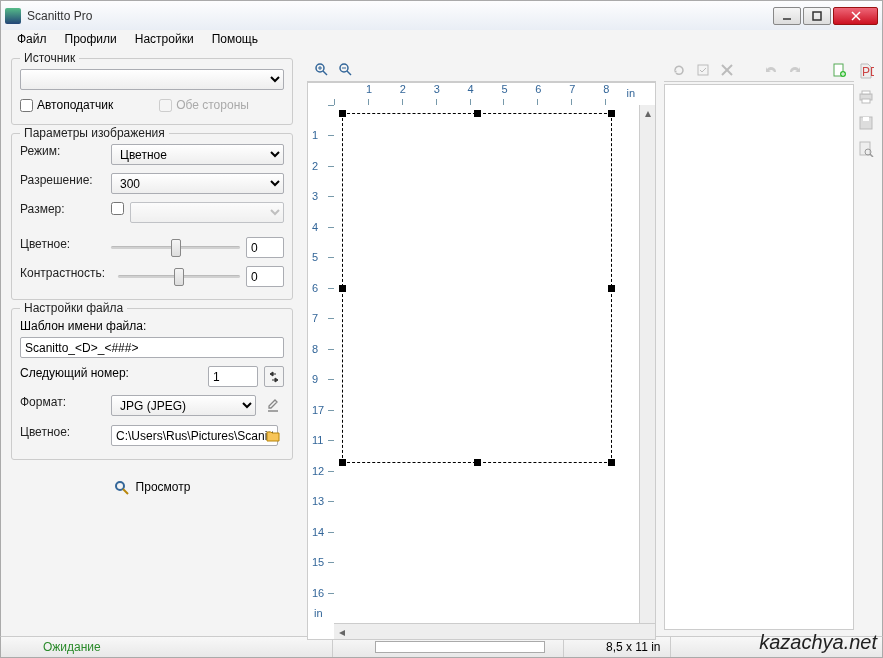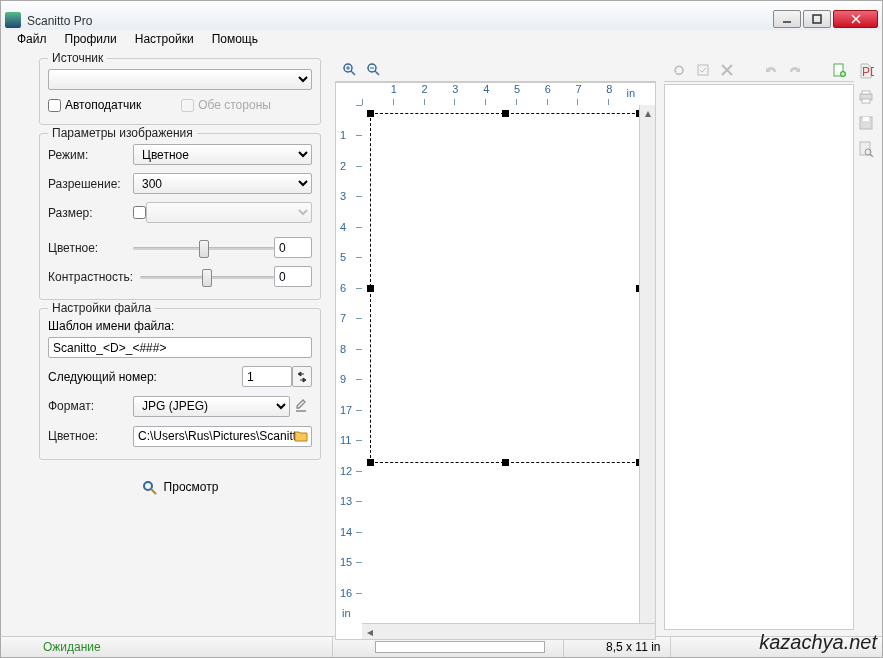--- a/index.html
+++ b/index.html
@@ -1,42 +1,42 @@
 <!DOCTYPE html>
 <html><head>
 <meta charset="utf-8">
 <style>
 * { box-sizing: border-box; margin: 0; padding: 0; font-family: 'Segoe UI', Tahoma, sans-serif; font-size: 12px; }
 body { background: #fff; width: 883px; height: 658px; overflow: hidden; position: relative; }
 
 
-.titlebar { height: 30px; background: linear-gradient(#fdfdfe, #e9eef5); border: 1px solid #aaa; border-bottom: none; display: flex; align-items: flex-end; padding: 2px 4px; }
+.titlebar { height: 30px; background: linear-gradient(#fdfdfe, #e9eef5); border: 1px solid #aaa; border-bottom: none; display: flex; align-items: center; padding: 2px 4px; }
 .titlebar .app-icon { width: 16px; height: 16px; background: linear-gradient(#5b8, #247); border-radius: 2px; margin-right: 6px; }
 .titlebar .title { flex: 1; color: #333; }
 .winbtns { display: flex; gap: 2px; }
 .winbtn { width: 28px; height: 18px; border: 1px solid #888; background: linear-gradient(#f5f5f5,#ddd); display: flex; align-items: center; justify-content: center; border-radius: 2px; }
 .winbtn.close { background: linear-gradient(#e67,#c12); border-color: #911; width: 45px; color:#fff;}
 .winbtn svg { width: 10px; height: 10px; }
 
 
 .menubar { height: 22px; border-left: 1px solid #aaa; border-right: 1px solid #aaa; display: flex; padding: 0 8px; gap: 2px; background:#f4f4f4;}
 .menuitem { padding: 2px 8px; }
 
 
 .main { display: flex; height: 584px; border-left:1px solid #aaa; border-right:1px solid #aaa; background:#f4f4f4;}
-.leftpanel { width: 302px; padding: 6px 10px; display: flex; flex-direction: column; margin-left: 28px; }
+.leftpanel { width: 302px; padding: 6px 10px; display: flex; flex-direction: column; }
 .previewpanel { flex: 1; padding: 6px 4px; position: relative; }
 .sidepanel { width: 222px; padding: 6px 4px; display: flex; }
 
 
 .groupbox { border: 1px solid #ccc; border-radius: 3px; padding: 10px 8px 12px 8px; margin-bottom: 8px; position: relative; }
 .groupbox .legend { position: absolute; top: -8px; left: 8px; background: #f4f4f4; padding: 0 4px; color: #222; }
 
 
-.row { display: flex; align-items: center; margin-bottom: 8px; }
+.row { display: flex; margin-bottom: 8px; gap: 6px; }
 .row:last-child { margin-bottom: 0; }
 .lbl { width: 85px; color: #222; }
 .lbl.wide { width: 92px; }
 
 
 select, input[type=text] { border: 1px solid #abadb3; background: #fff; height: 21px; padding: 0 4px; border-radius: 2px; }
 select { background: linear-gradient(#fff,#eee); }
 input[type=checkbox] { width: 13px; height: 13px; }
 .slider { flex: 1; height: 20px; position: relative; }
 .slider-track { position: absolute; top: 9px; left: 0; right: 0; height: 3px; background: #d0d0d0; border-radius: 2px; border-top:1px solid #bbb;}

